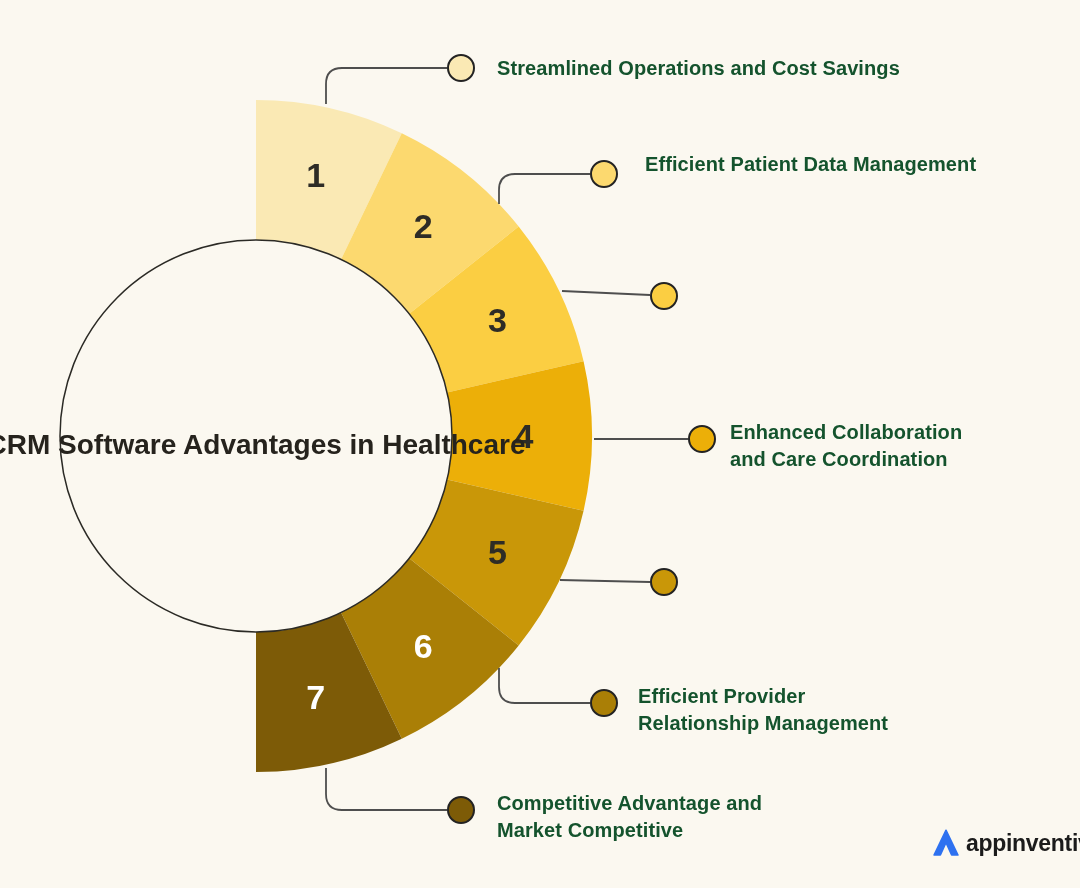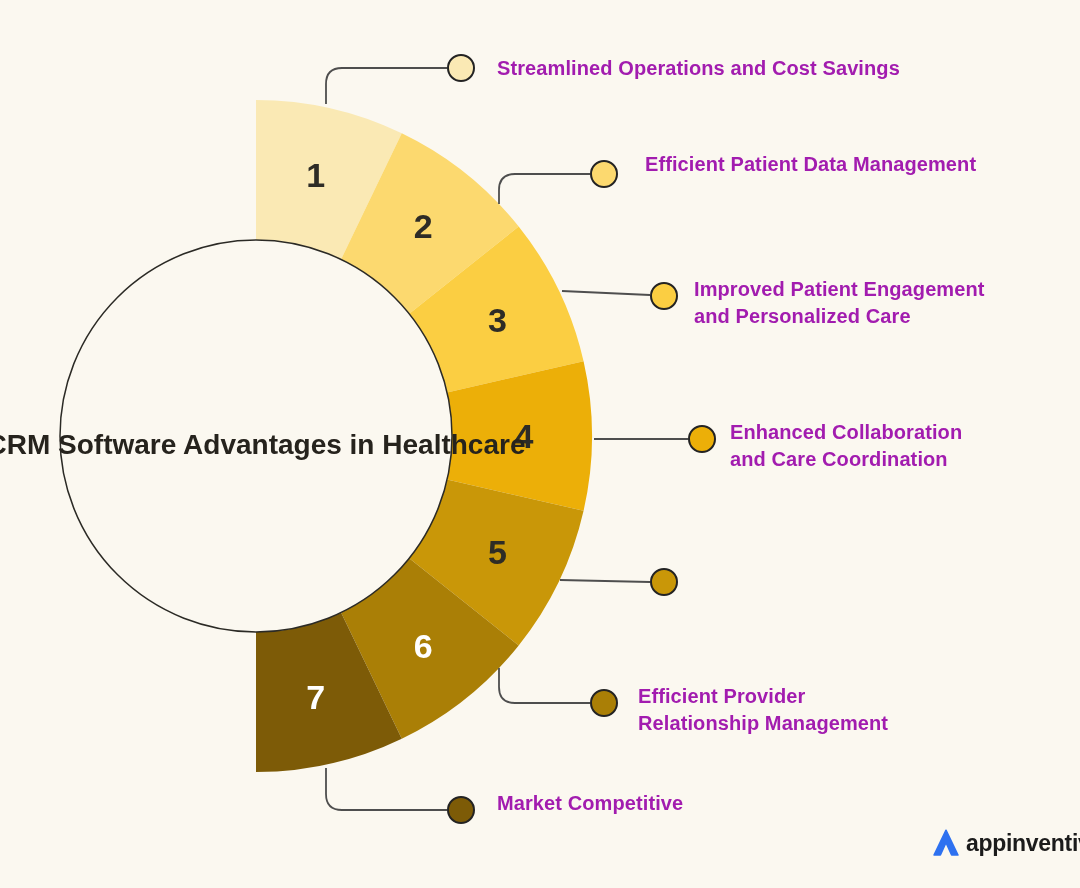--- a/index.html
+++ b/index.html
@@ -6,21 +6,21 @@
   body{
     width:1080px;height:888px;position:relative;overflow:hidden;
     background:#FBF8F0;
     font-family:"Liberation Sans","DejaVu Sans",sans-serif;
   }
   #stage{position:absolute;left:0;top:0;width:1080px;height:888px;}
   svg.diagram{position:absolute;left:0;top:0;}
   .lbl{
     position:absolute;
     font-size:20px;font-weight:700;line-height:27px;
-    color:#a21caf;letter-spacing:0.1px;white-space:nowrap;
+    color:#14532d;letter-spacing:0.1px;white-space:nowrap;
   }
   .lbl span{display:block;}
   .title-box{
     position:absolute;left:256px;top:444px;
     transform:translate(-50%,-50%);
     text-align:center;font-size:28px;font-weight:700;line-height:37px;
     color:#26231D;white-space:nowrap;
   }
   .logo{
     position:absolute;left:931px;top:828px;
@@ -72,33 +72,30 @@
     <span>Advantages in</span>
     <span>Healthcare</span>
   </div>
 
   <div class="lbl" style="left:497px;top:55px">
     <span>Streamlined Operations and Cost Savings</span>
   </div>
   <div class="lbl" style="left:645px;top:151px">
     <span>Efficient Patient Data Management</span>
   </div>
-  <div class="lbl" style="left:694px;top:276px">
-    <span>Improved Patient Engagement</span>
-    <span>and Personalized Care</span>
-  </div>
   <div class="lbl" style="left:730px;top:419px">
     <span>Enhanced Collaboration</span>
     <span>and Care Coordination</span>
   </div>
   <div class="lbl" style="left:638px;top:683px">
     <span>Efficient Provider</span>
     <span>Relationship Management</span>
   </div>
   <div class="lbl" style="left:497px;top:790px">
+    <span>Competitive Advantage and</span>
     <span>Market Competitive</span>
   </div>
 
   <div class="logo">
     <svg width="30" height="30" viewBox="0 0 30 30">
       <path id="logo-mark" d="M15 2.2 L27 27 H20.6 L15 14.8 L9.4 27 H3 Z" stroke-width="1.5" stroke-linejoin="round" fill="#2E71F0" stroke="#2E71F0"></path>
     </svg>
     <span class="logo-text">appinventiv</span>
   </div>
 

